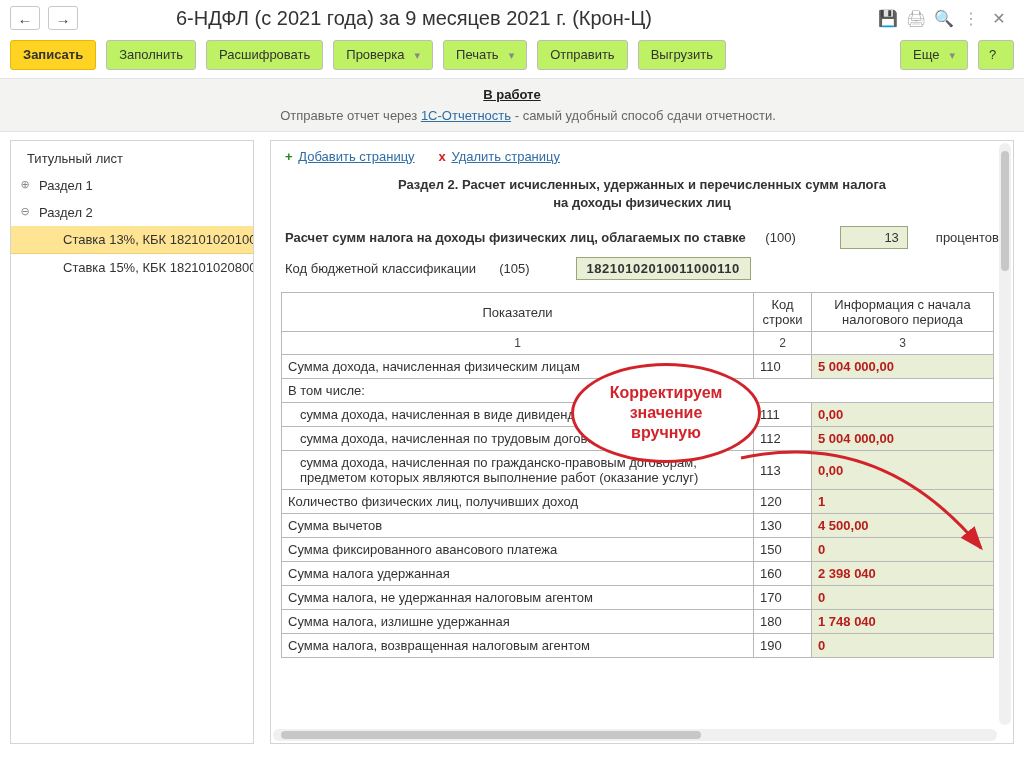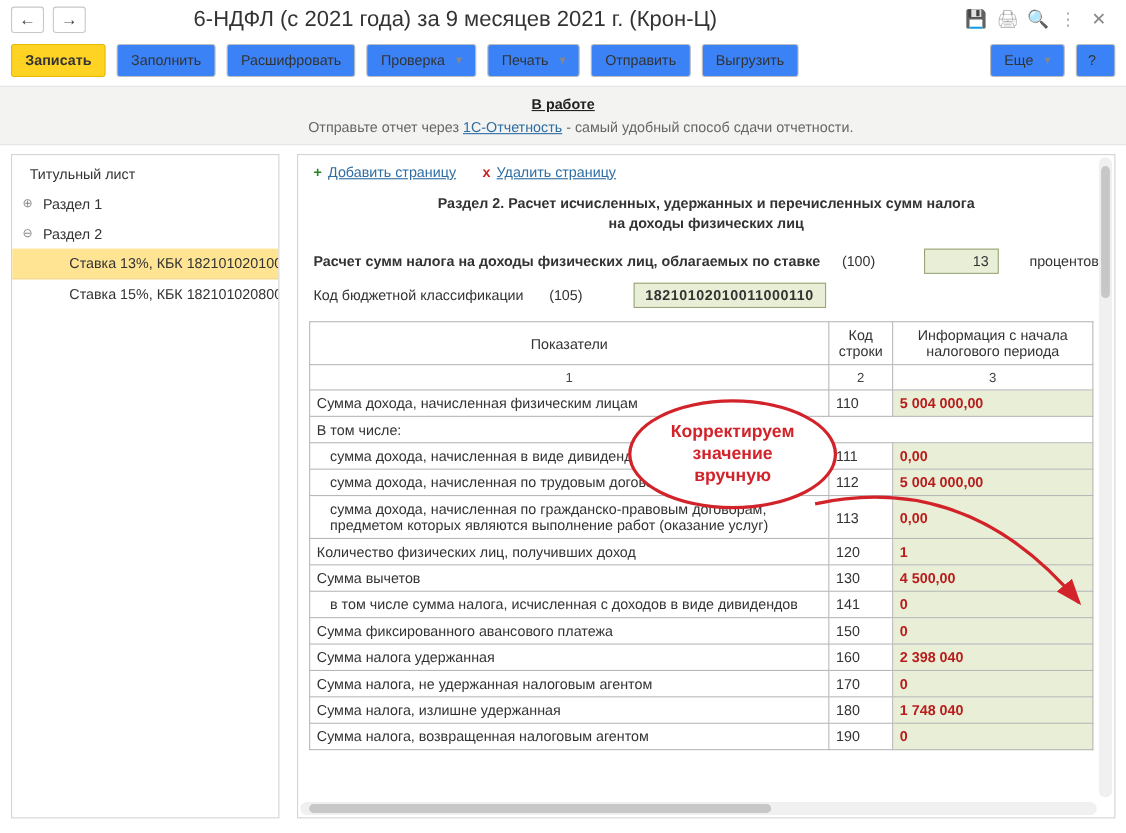--- a/index.html
+++ b/index.html
@@ -29,21 +29,21 @@
   .title-icons { display: flex; gap: 10px; color: #aaa; font-size: 16px; align-items: center; padding-right: 6px;}
   .title-icon { width: 18px; text-align: center; }
   .close-x { font-size: 16px; color: #888; }
 
   .toolbar {
     display: flex; align-items: center; gap: 10px;
     padding: 6px 10px 8px 10px;
   }
   .tbtn {
     border: 1px solid #bdbdbd; border-radius: 3px;
-    background: #3b82f6; color: #333;
+    background: #bef264; color: #333;
     padding: 5px 12px; font-size: 13px;
     min-height: 18px; line-height: 18px;
     display: inline-flex; align-items: center; gap: 4px;
   }
   .tbtn.primary {
     background: #ffd324; border-color: #e6b800; font-weight: bold;
   }
   .dd::after { content: "▾"; color: #888; margin-left: 6px; font-size: 11px; }
   .toolbar .spacer { flex: 1; }
   .tbtn.qmark { min-width: 14px; padding: 5px 10px; }
@@ -283,25 +283,20 @@
             <td class="metric">Количество физических лиц, получивших доход</td>
             <td class="code">120</td>
             <td class="val">1</td>
           </tr>
           <tr>
             <td class="metric">Сумма вычетов</td>
             <td class="code">130</td>
             <td class="val">4 500,00</td>
           </tr>
           <tr>
-            <td class="metric indent">в том числе сумма налога, исчисленная с доходов в виде дивидендов</td>
-            <td class="code">141</td>
-            <td class="val">0</td>
-          </tr>
-          <tr>
             <td class="metric">Сумма фиксированного авансового платежа</td>
             <td class="code">150</td>
             <td class="val">0</td>
           </tr>
           <tr>
             <td class="metric">Сумма налога удержанная</td>
             <td class="code">160</td>
             <td class="val">2 398 040</td>
           </tr>
           <tr>

